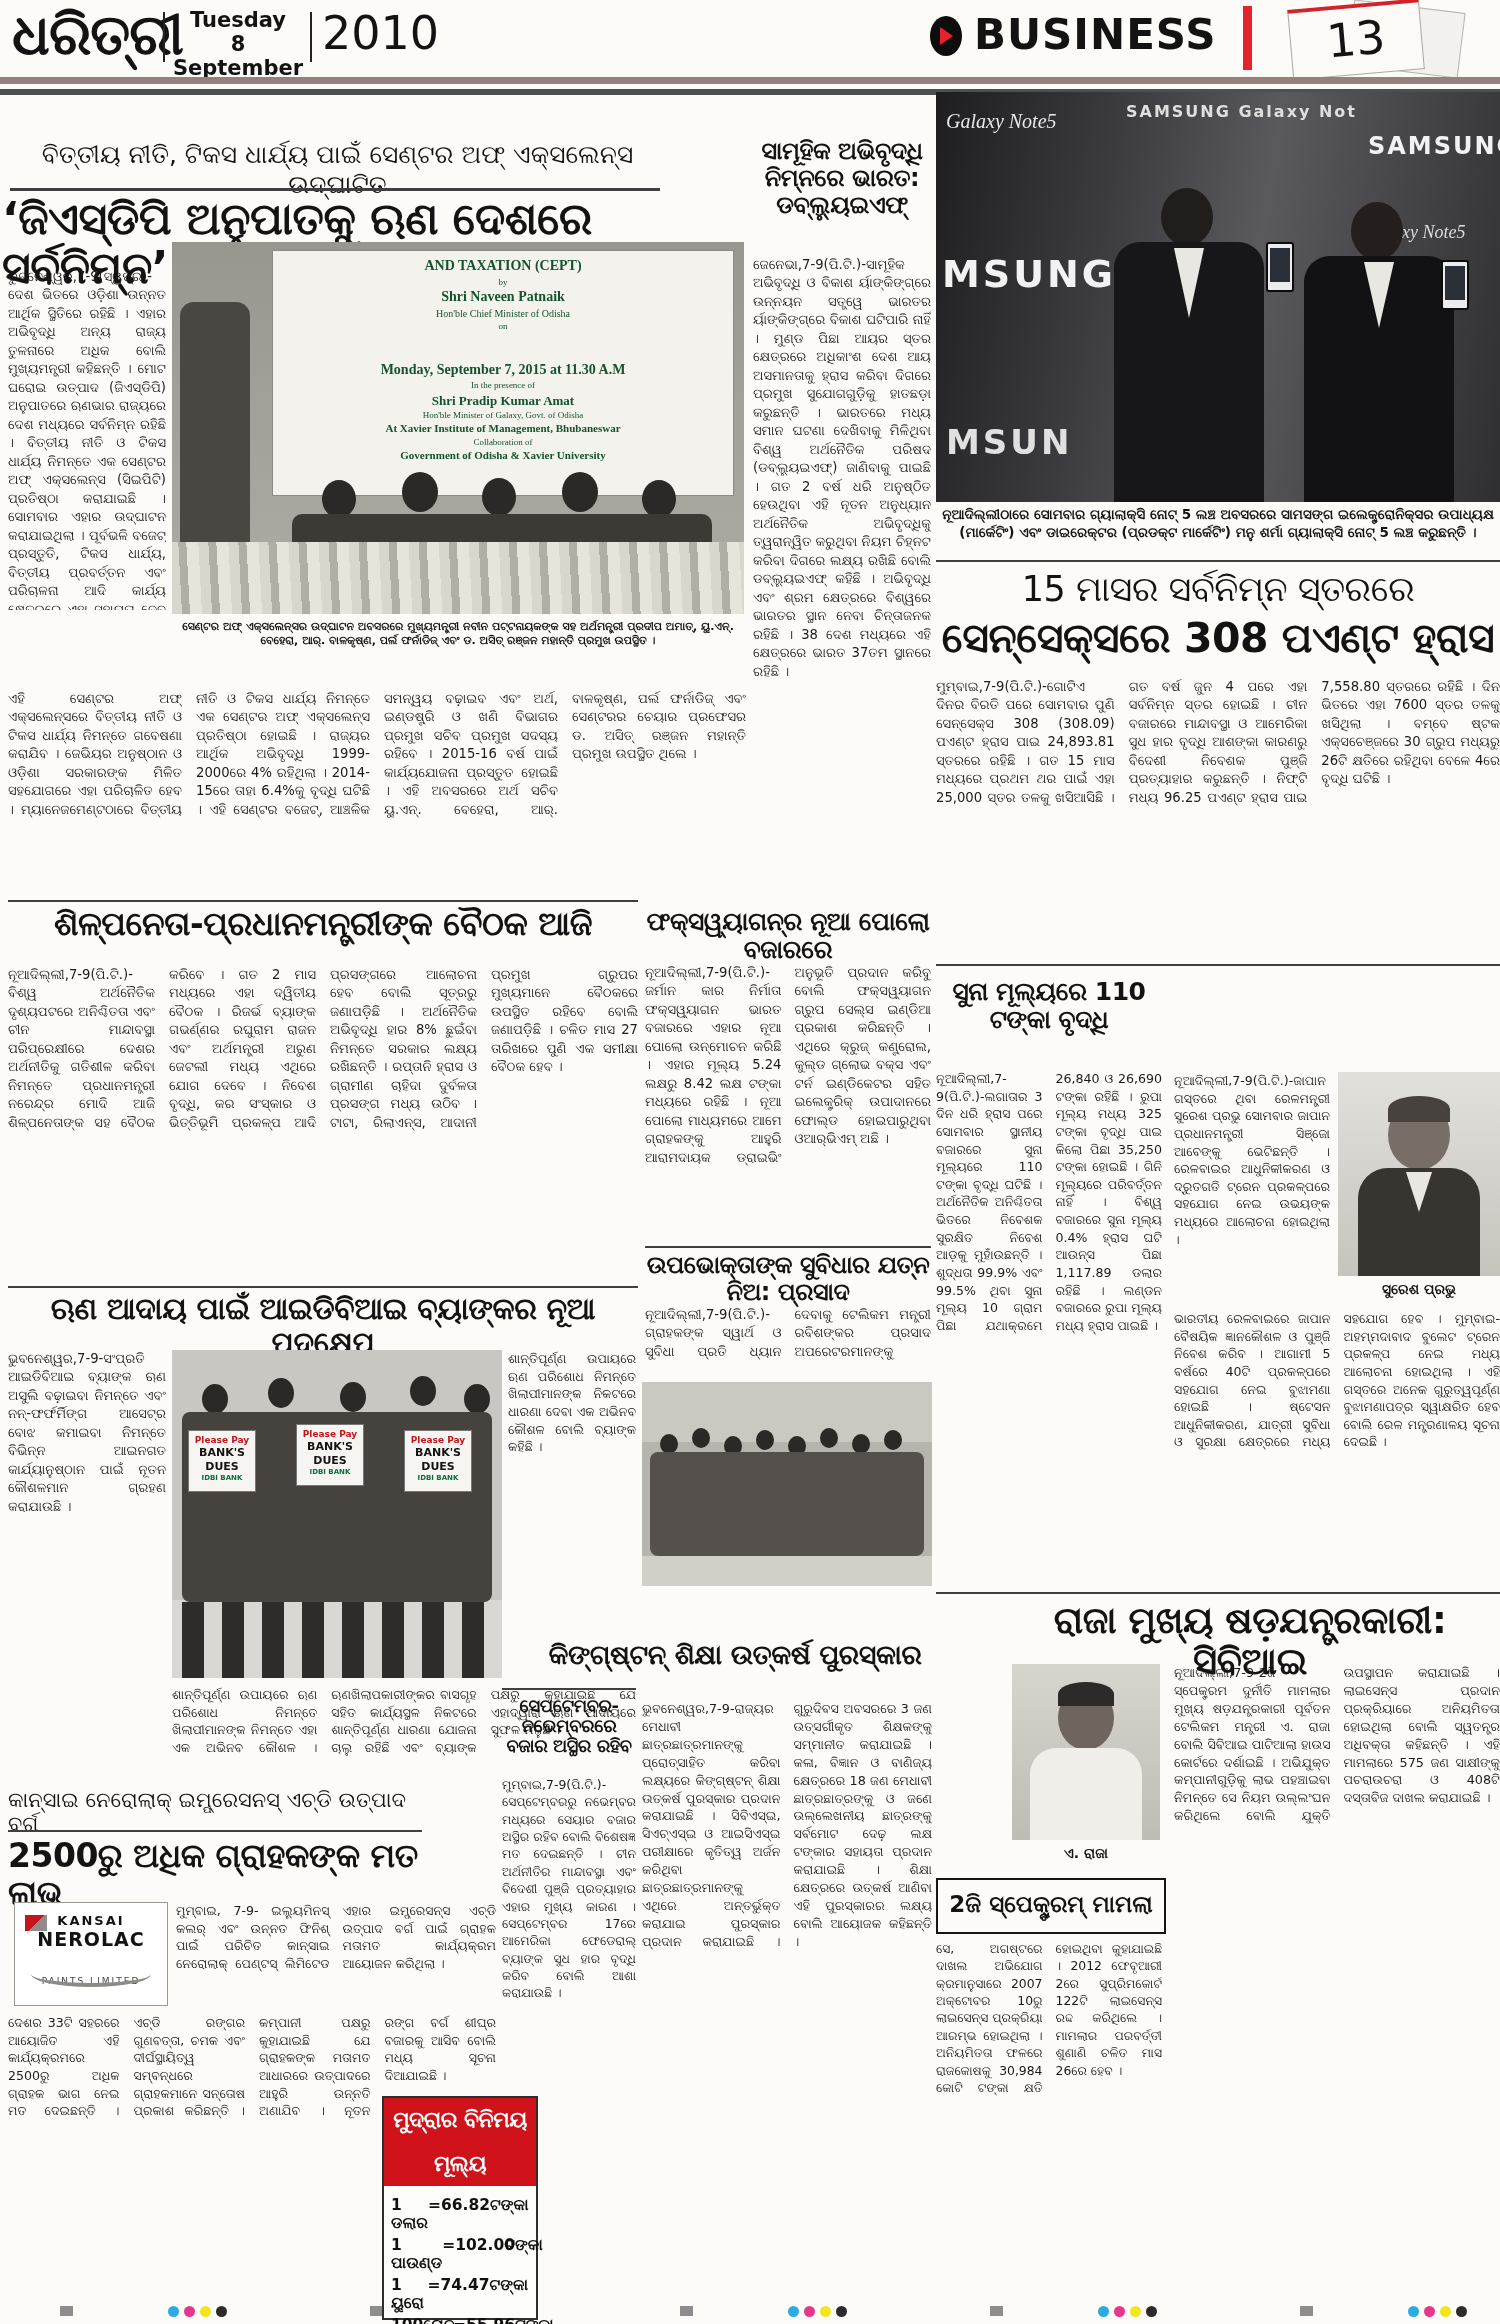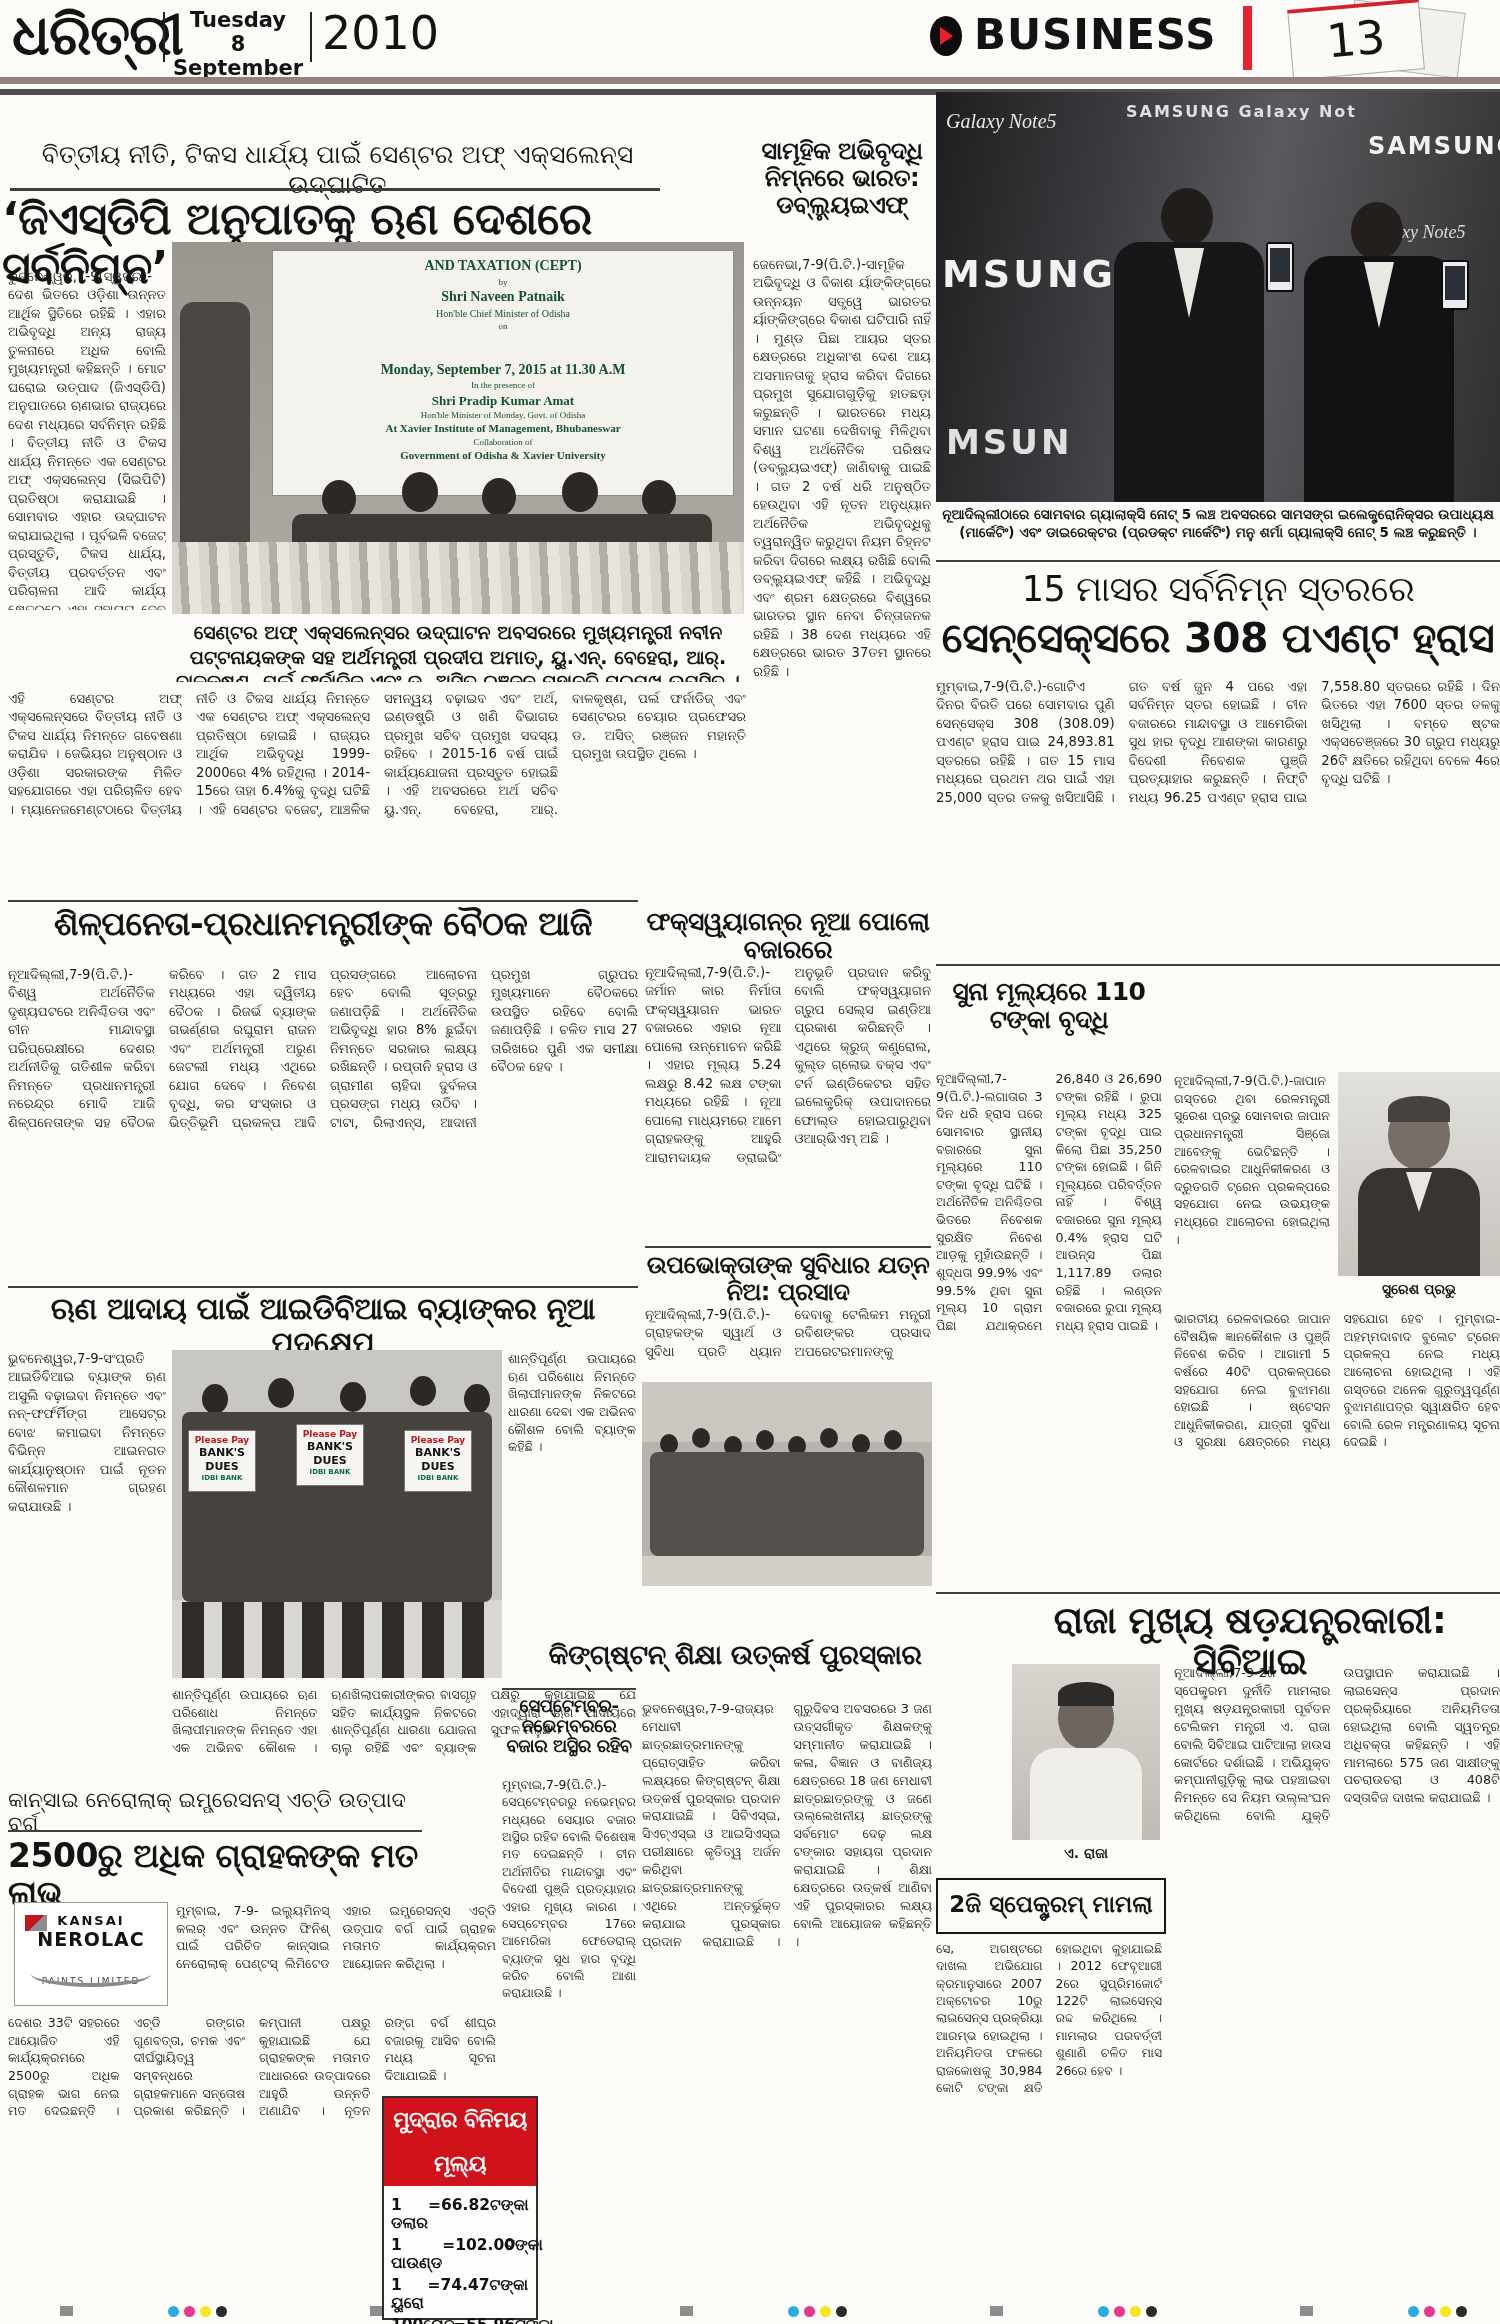--- a/index.html
+++ b/index.html
@@ -73,34 +73,34 @@
     <div class="person" style="left:8px;top:60px;width:70px;height:312px;background:#4a4642;"></div>
     <div class="banner" style="left:100px;top:8px;width:460px;height:238px;">
       <div style="font-size:14px;font-weight:bold;">AND TAXATION (CEPT)</div>
       <div style="font-size:9px;">by</div>
       <div style="font-size:14px;font-weight:bold;">Shri Naveen Patnaik</div>
       <div style="font-size:10px;">Hon'ble Chief Minister of Odisha</div>
       <div style="font-size:9px;">on</div>
       <div style="font-size:14px;font-weight:bold;margin-top:28px;">Monday, September 7, 2015 at 11.30 A.M</div>
       <div style="font-size:9px;">In the presence of</div>
       <div style="font-size:13px;font-weight:bold;">Shri Pradip Kumar Amat</div>
-      <div style="font-size:9px;">Hon'ble Minister of Monday, Govt. of Odisha</div>
+      <div style="font-size:9px;">Hon'ble Minister of Galaxy, Govt. of Odisha</div>
       <div style="font-size:11px;font-weight:bold;">At Xavier Institute of Management, Bhubaneswar</div>
       <div style="font-size:9px;">Collaboration of</div>
       <div style="font-size:11px;font-weight:bold;">Government of Odisha &amp; Xavier University</div>
     </div>
     <div class="head" style="left:150px;top:238px;width:34px;height:38px;"></div>
     <div class="head" style="left:230px;top:230px;width:36px;height:40px;"></div>
     <div class="head" style="left:310px;top:236px;width:34px;height:38px;"></div>
     <div class="head" style="left:390px;top:230px;width:36px;height:40px;"></div>
     <div class="head" style="left:470px;top:238px;width:34px;height:38px;"></div>
     <div class="person" style="left:120px;top:272px;width:420px;height:40px;background:#3d3a36;border-radius:10px;"></div>
     <div class="abs" style="left:0;top:300px;width:572px;height:72px;background:repeating-linear-gradient(87deg,#d9d6cd 0 10px,#b1aea6 10px 18px,#e7e4db 18px 30px);"></div>
   </div>
-  <div class="abs caption" style="left:172px;top:620px;width:572px;height:62px;font-size:19px;text-align:center;overflow:hidden;">ସେଣ୍ଟର ଅଫ୍ ଏକ୍ସଲେନ୍ସର ଉଦ୍‌ଘାଟନ ଅବସରରେ ମୁଖ୍ୟମନ୍ତ୍ରୀ ନବୀନ ପଟ୍ଟନାୟକଙ୍କ ସହ ଅର୍ଥମନ୍ତ୍ରୀ ପ୍ରଦୀପ ଅମାତ୍, ୟୁ.ଏନ୍. ବେହେରା, ଆର୍. ବାଳକୃଷ୍ଣ, ପର୍ଲ ଫର୍ନାଡିଜ୍ ଏବଂ ଡ. ଅସିତ୍ ରଞ୍ଜନ ମହାନ୍ତି ପ୍ରମୁଖ ଉପସ୍ଥିତ ।</div>
+  <div class="abs caption" style="left:172px;top:620px;width:572px;height:62px;font-size:11px;text-align:center;overflow:hidden;">ସେଣ୍ଟର ଅଫ୍ ଏକ୍ସଲେନ୍ସର ଉଦ୍‌ଘାଟନ ଅବସରରେ ମୁଖ୍ୟମନ୍ତ୍ରୀ ନବୀନ ପଟ୍ଟନାୟକଙ୍କ ସହ ଅର୍ଥମନ୍ତ୍ରୀ ପ୍ରଦୀପ ଅମାତ୍, ୟୁ.ଏନ୍. ବେହେରା, ଆର୍. ବାଳକୃଷ୍ଣ, ପର୍ଲ ଫର୍ନାଡିଜ୍ ଏବଂ ଡ. ଅସିତ୍ ରଞ୍ଜନ ମହାନ୍ତି ପ୍ରମୁଖ ଉପସ୍ଥିତ ।</div>
   <div class="abs body-text cols4" style="left:8px;top:690px;width:738px;height:208px;">ଏହି ସେଣ୍ଟର ଅଫ୍ ଏକ୍ସଲେନ୍ସରେ ବିତ୍ତୀୟ ନୀତି ଓ ଟିକସ ଧାର୍ଯ୍ୟ ନିମନ୍ତେ ଗବେଷଣା କରାଯିବ । ଜେଭିୟର ଅନୁଷ୍ଠାନ ଓ ଓଡ଼ିଶା ସରକାରଙ୍କ ମିଳିତ ସହଯୋଗରେ ଏହା ପରିଚାଳିତ ହେବ । ମ୍ୟାନେଜମେଣ୍ଟଠାରେ ବିତ୍ତୀୟ ନୀତି ଓ ଟିକସ ଧାର୍ଯ୍ୟ ନିମନ୍ତେ ଏକ ସେଣ୍ଟର ଅଫ୍ ଏକ୍ସଲେନ୍ସ ପ୍ରତିଷ୍ଠା ହୋଇଛି । ରାଜ୍ୟର ଆର୍ଥିକ ଅଭିବୃଦ୍ଧି 1999-2000ରେ 4% ରହିଥିଲା । 2014-15ରେ ତାହା 6.4%କୁ ବୃଦ୍ଧି ଘଟିଛି । ଏହି ସେଣ୍ଟର ବଜେଟ୍, ଆଞ୍ଚଳିକ ସମନ୍ୱୟ ବଢ଼ାଇବ ଏବଂ ଅର୍ଥ, ଇଣ୍ଡଷ୍ଟ୍ରି ଓ ଖଣି ବିଭାଗର ପ୍ରମୁଖ ସଚିବ ପ୍ରମୁଖ ସଦସ୍ୟ ରହିବେ । 2015-16 ବର୍ଷ ପାଇଁ କାର୍ଯ୍ୟଯୋଜନା ପ୍ରସ୍ତୁତ ହୋଇଛି । ଏହି ଅବସରରେ ଅର୍ଥ ସଚିବ ୟୁ.ଏନ୍. ବେହେରା, ଆର୍. ବାଳକୃଷ୍ଣ, ପର୍ଲ ଫର୍ନାଡିଜ୍ ଏବଂ ସେଣ୍ଟରର ଚେୟାର ପ୍ରଫେସର ଡ. ଅସିତ୍ ରଞ୍ଜନ ମହାନ୍ତି ପ୍ରମୁଖ ଉପସ୍ଥିତ ଥିଲେ ।</div>
 
   <div class="abs headline" style="left:753px;top:138px;width:178px;height:112px;font-size:24px;">ସାମୂହିକ ଅଭିବୃଦ୍ଧି ନିମ୍ନରେ ଭାରତ: ଡବ୍ଲ୍ୟୁଇଏଫ୍</div>
   <div class="abs body-text" style="left:753px;top:256px;width:178px;height:642px;">ଜେନେଭା,7-9(ପି.ଟି.)-ସାମୂହିକ ଅଭିବୃଦ୍ଧି ଓ ବିକାଶ ର୍ୟାଙ୍କିଙ୍ଗ୍‌ରେ ଉନ୍ନୟନ ସତ୍ତ୍ୱେ ଭାରତର ର୍ୟାଙ୍କିଙ୍ଗ୍‌ରେ ବିକାଶ ଘଟିପାରି ନାହିଁ । ମୁଣ୍ଡ ପିଛା ଆୟର ସ୍ତର କ୍ଷେତ୍ରରେ ଅଧିକାଂଶ ଦେଶ ଆୟ ଅସମାନତାକୁ ହ୍ରାସ କରିବା ଦିଗରେ ପ୍ରମୁଖ ସୁଯୋଗଗୁଡ଼ିକୁ ହାତଛଡ଼ା କରୁଛନ୍ତି । ଭାରତରେ ମଧ୍ୟ ସମାନ ଘଟଣା ଦେଖିବାକୁ ମିଳିଥିବା ବିଶ୍ୱ ଅର୍ଥନୈତିକ ପରିଷଦ (ଡବ୍ଲ୍ୟୁଇଏଫ୍) ଜାଣିବାକୁ ପାଇଛି । ଗତ 2 ବର୍ଷ ଧରି ଅନୁଷ୍ଠିତ ହେଉଥିବା ଏହି ନୂତନ ଅନୁଧ୍ୟାନ ଅର୍ଥନୈତିକ ଅଭିବୃଦ୍ଧିକୁ ତ୍ୱରାନ୍ୱିତ କରୁଥିବା ନିୟମ ଚିହ୍ନଟ କରିବା ଦିଗରେ ଲକ୍ଷ୍ୟ ରଖିଛି ବୋଲି ଡବ୍ଲ୍ୟୁଇଏଫ୍ କହିଛି । ଅଭିବୃଦ୍ଧି ଏବଂ ଶ୍ରମ କ୍ଷେତ୍ରରେ ବିଶ୍ୱରେ ଭାରତର ସ୍ଥାନ ନେବା ଚିନ୍ତାଜନକ ରହିଛି । 38 ଦେଶ ମଧ୍ୟରେ ଏହି କ୍ଷେତ୍ରରେ ଭାରତ 37ତମ ସ୍ଥାନରେ ରହିଛି ।</div>
 
   <div class="photo" style="left:936px;top:92px;width:564px;height:410px;background:linear-gradient(100deg,#1e1e20 0%,#3c3c40 30%,#5a5a5e 55%,#2f2f31 100%);color:#f2f2f2;">
     <div class="abs" style="left:10px;top:18px;font-family:'Liberation Serif',serif;font-style:italic;font-size:20px;color:#e8e8e8;">Galaxy Note5</div>
     <div class="abs" style="left:190px;top:10px;font-size:16px;font-weight:bold;letter-spacing:2px;color:#dfdfdf;">SAMSUNG Galaxy Not</div>
     <div class="abs" style="left:432px;top:40px;font-size:24px;font-weight:bold;letter-spacing:2px;">SAMSUNG</div>
     <div class="abs" style="left:6px;top:160px;font-size:38px;font-weight:bold;letter-spacing:3px;">MSUNG</div>

